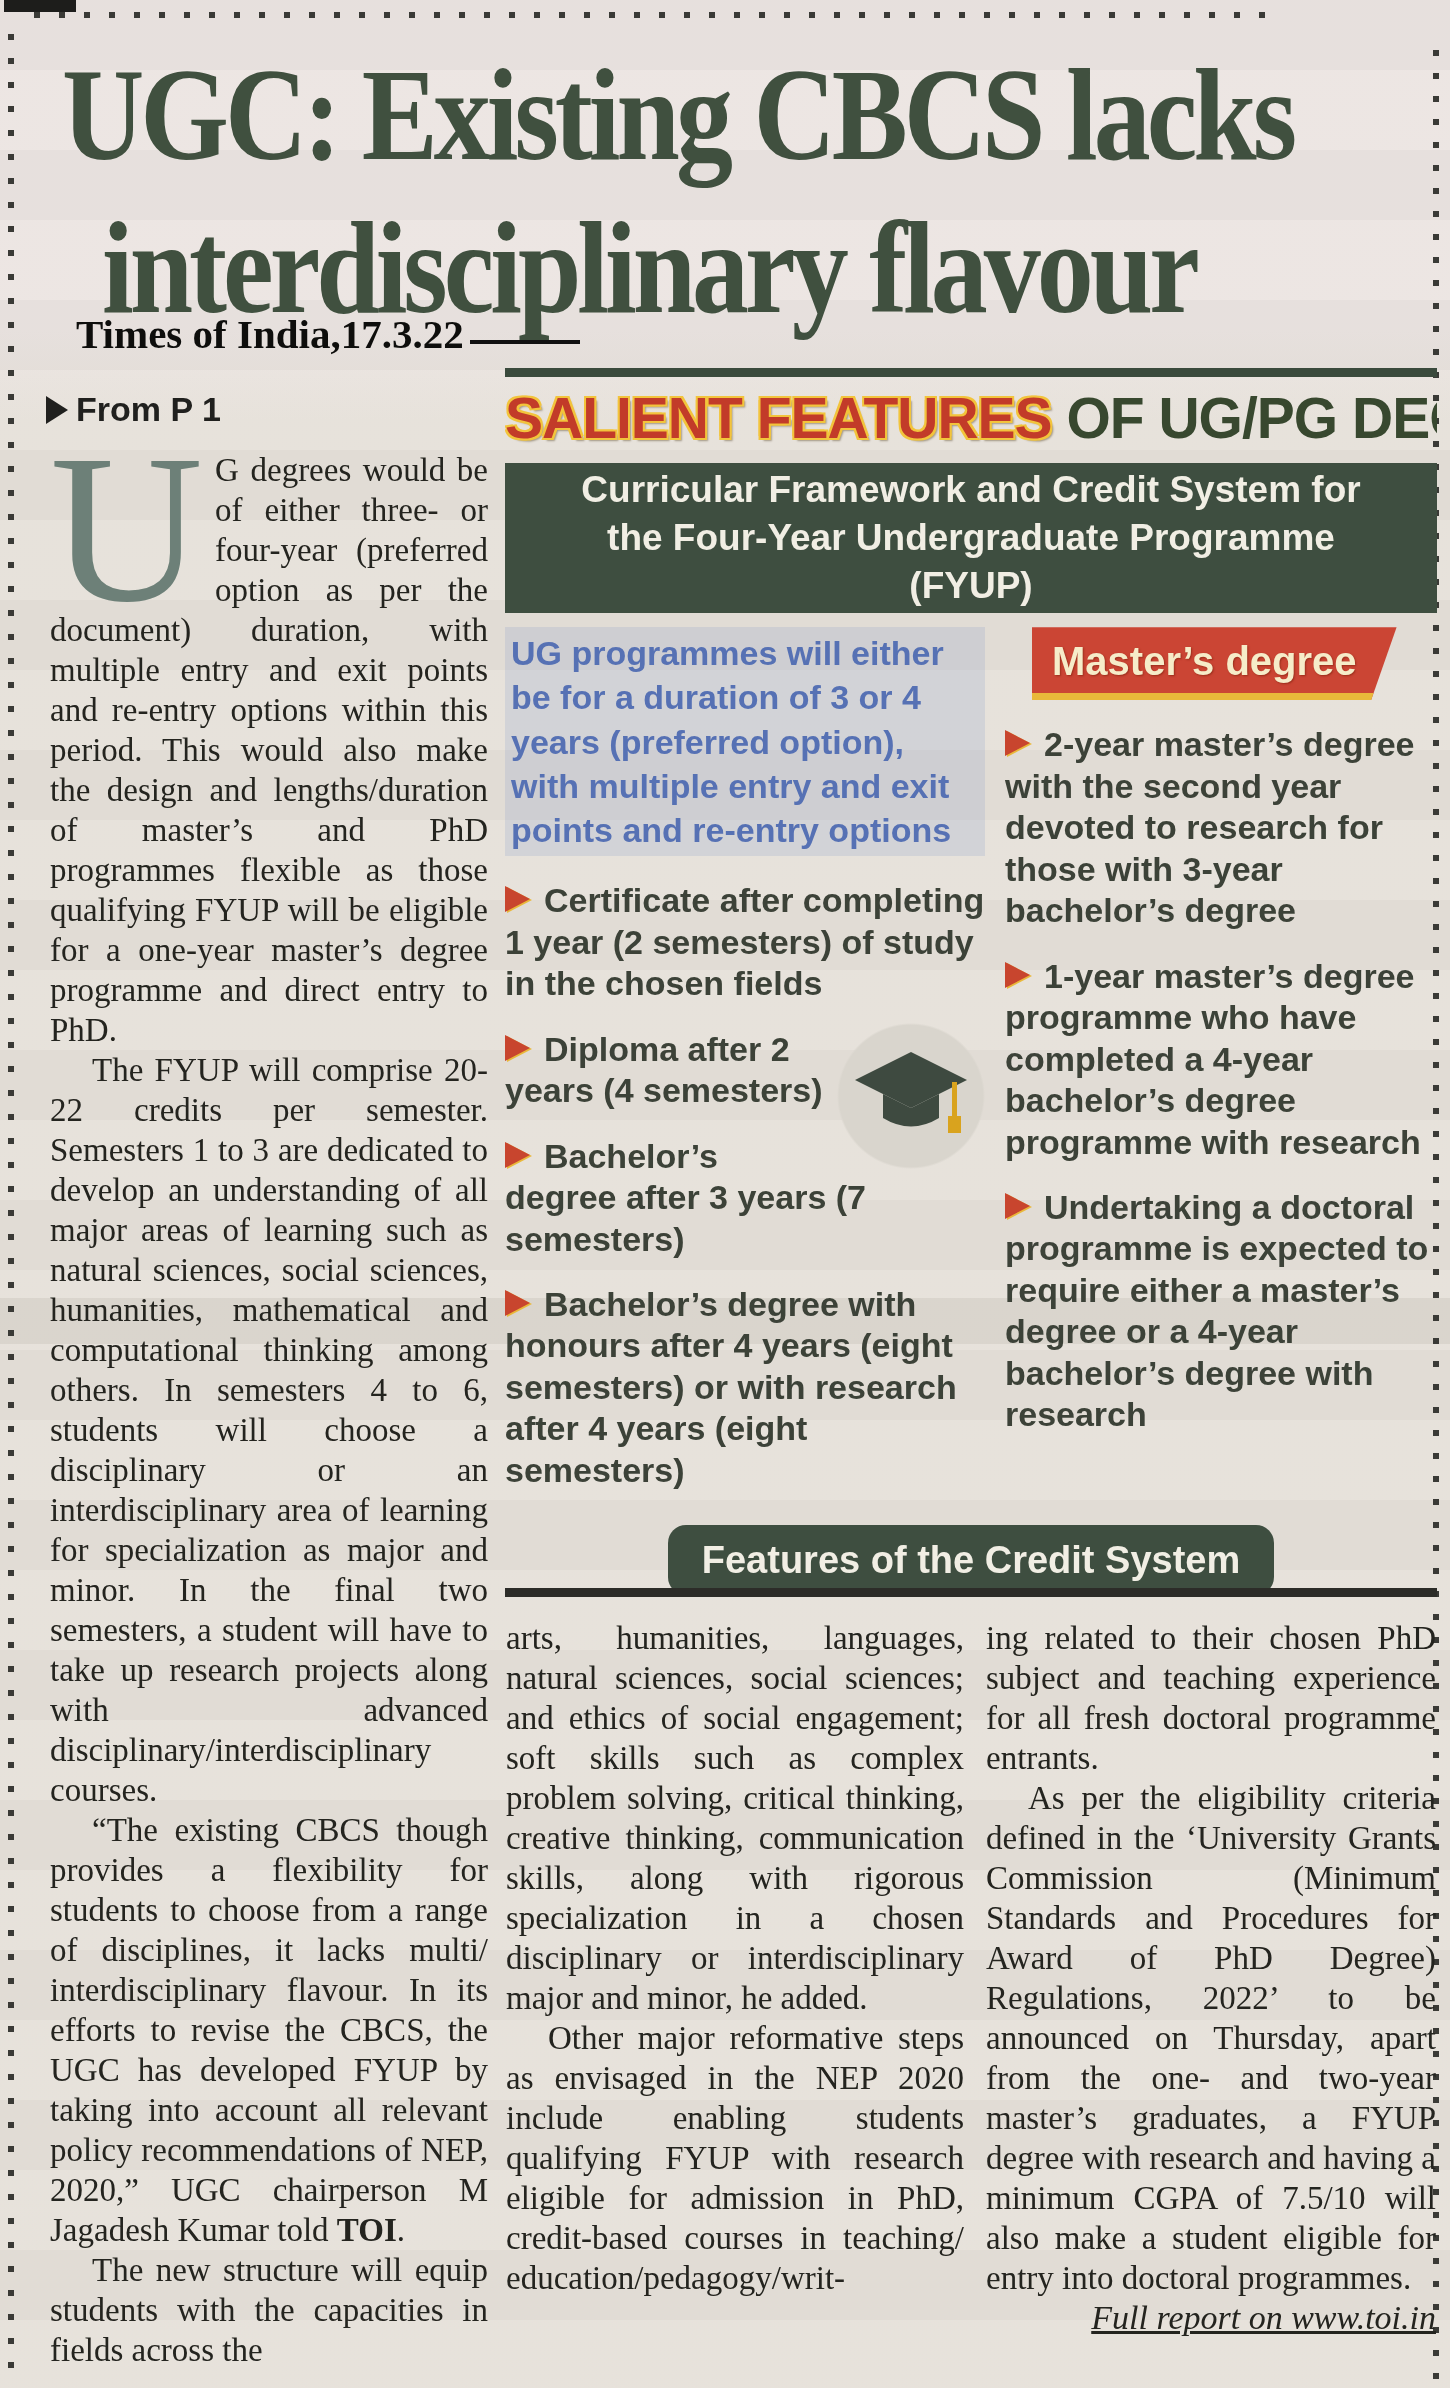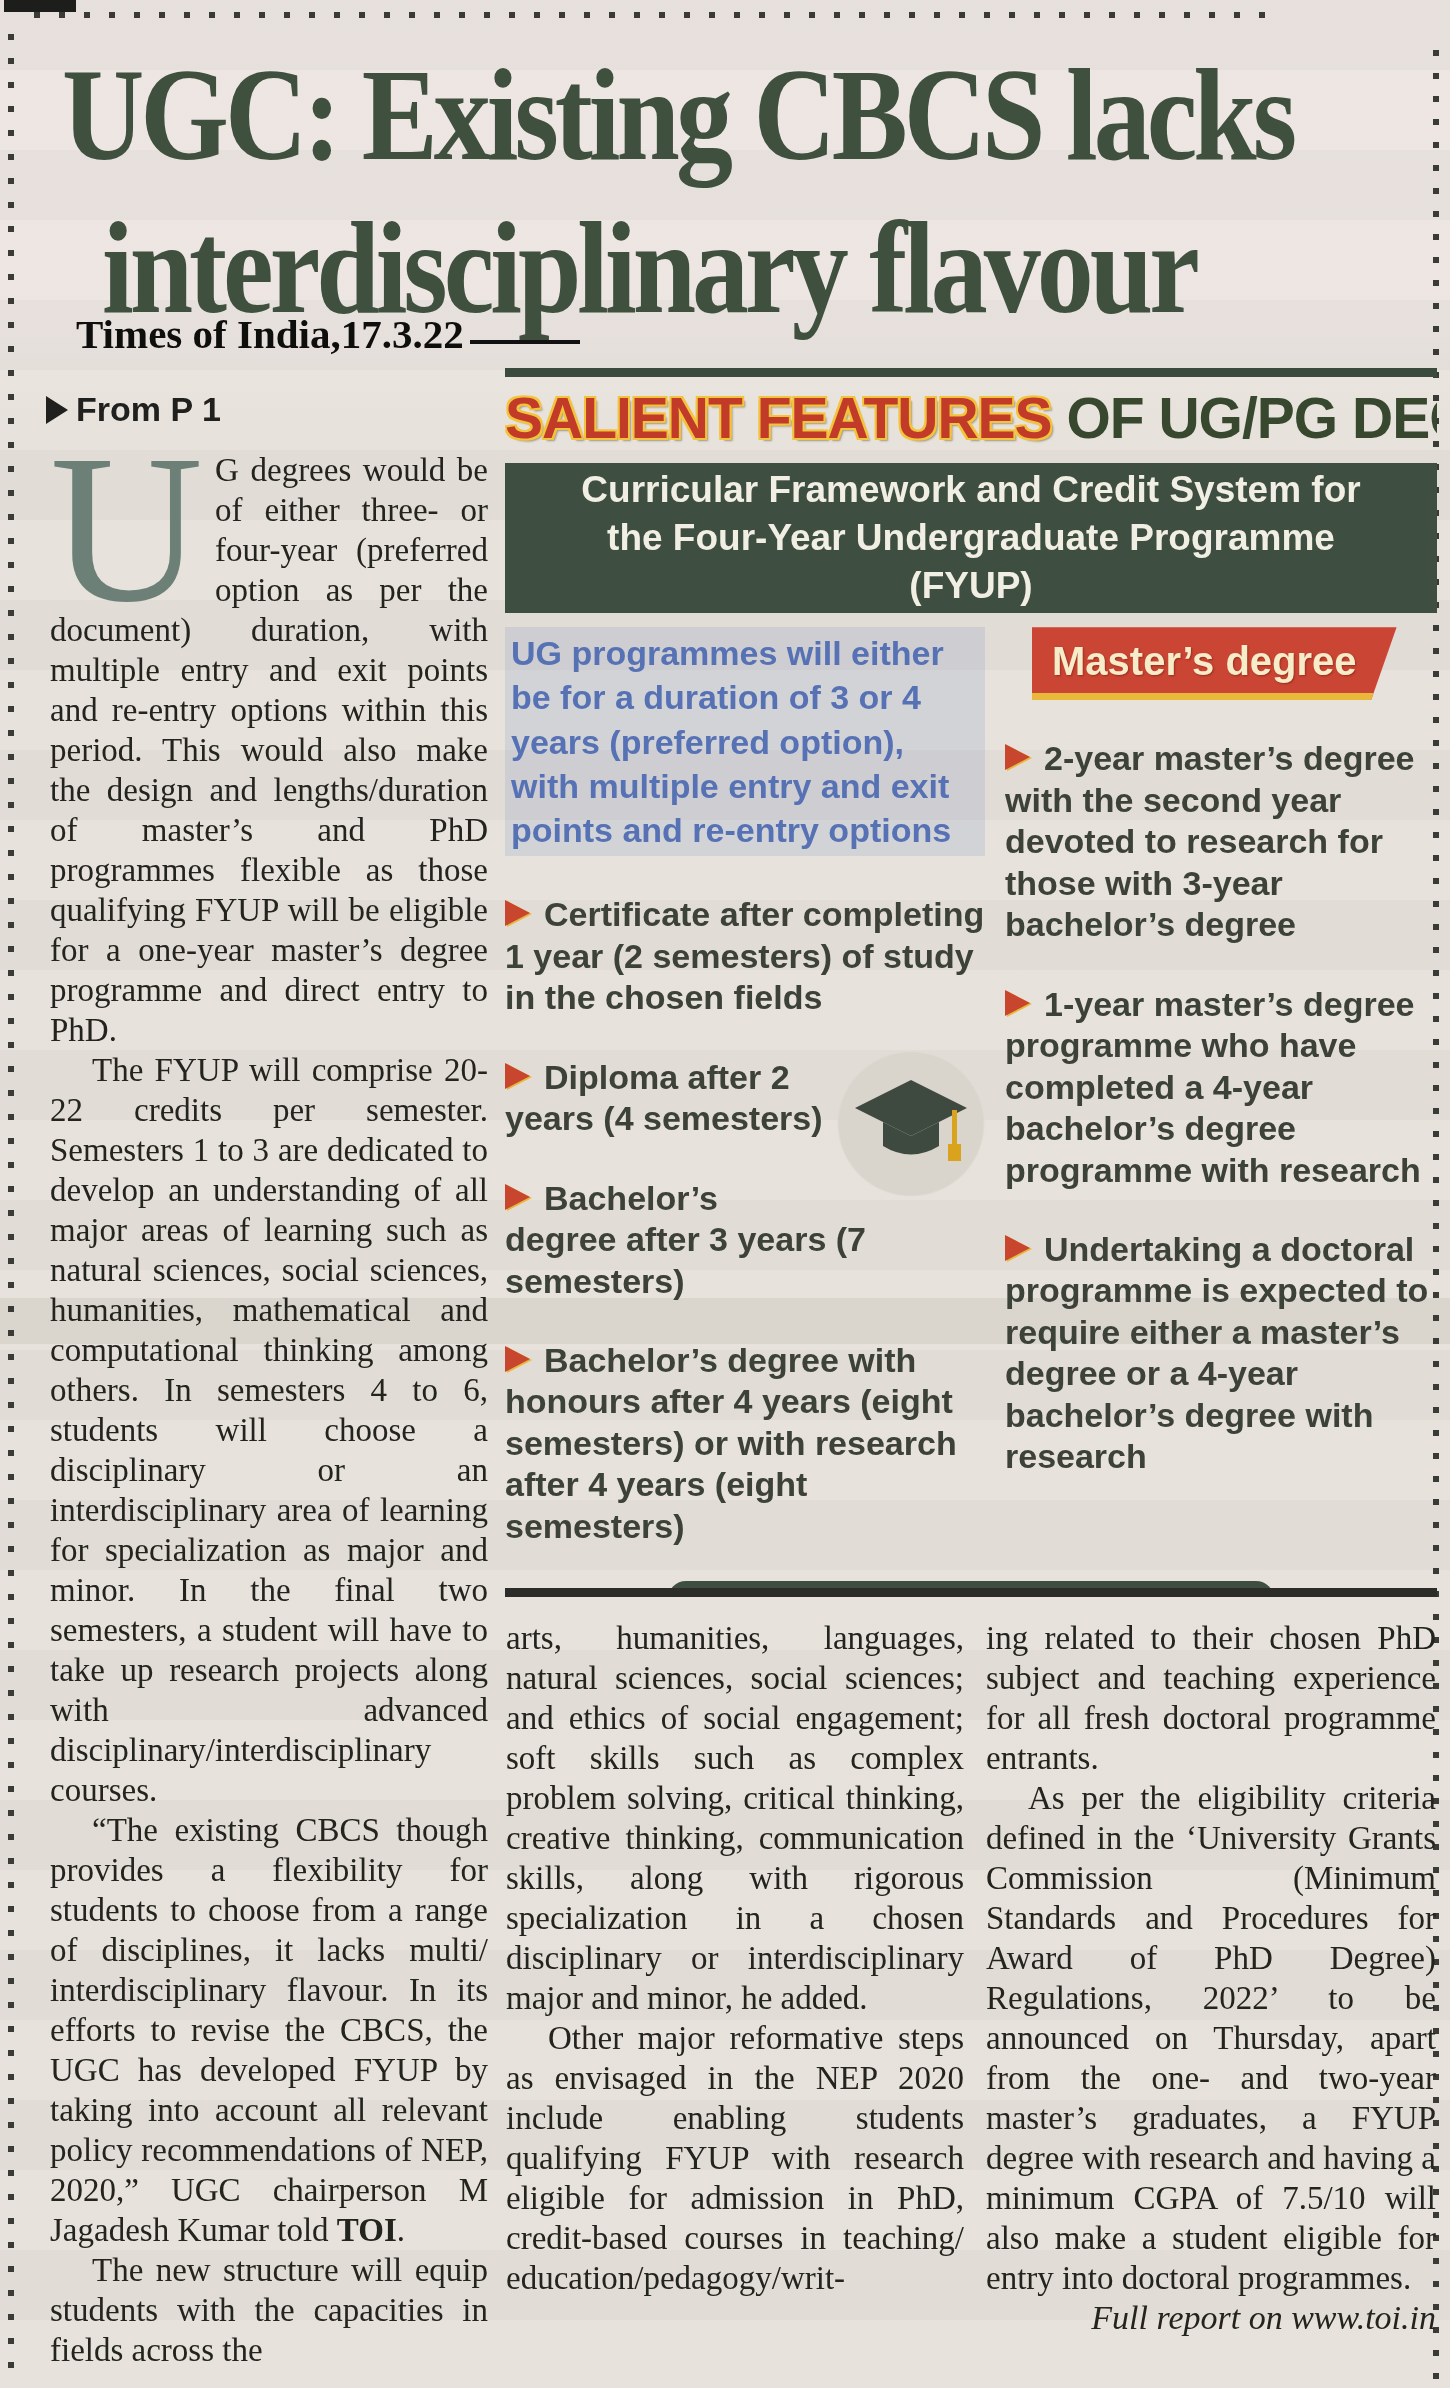--- a/index.html
+++ b/index.html
@@ -31,39 +31,39 @@
     border-bottom:14px solid transparent;margin-right:8px;}
 
   .col{position:absolute;font-size:33px;line-height:40px;text-align:justify;overflow-wrap:break-word;}
   .col p{margin:0;}
   .col .indent{text-indent:42px;}
   .col1{left:50px;top:450px;width:438px;}
   .col2{left:506px;top:1618px;width:458px;}
   .col3{left:986px;top:1618px;width:450px;}
   .dropcap{float:left;font-size:212px;line-height:142px;padding:8px 12px 0 0;color:#6d8078;font-weight:400;}
   .toi{font-weight:700;}
-  .footer-line{font-style:italic;text-align:right;font-size:34px;margin-top:4px;}
+  .footer-line{font-style:italic;text-align:right;font-size:34px;margin-top:4px;text-decoration:underline;}
 
   .ig{position:absolute;left:505px;top:368px;width:932px;height:1222px;overflow:hidden;}
   .ig-toprule{height:9px;background:#3a4a3c;}
   .ig-title{margin-top:8px;font-family:"Liberation Sans",sans-serif;font-weight:700;
     font-size:57px;letter-spacing:-1px;white-space:nowrap;}
   .t-red{color:#c23b29;text-shadow:2px 2px 0 #f2c43c,-2px -2px 0 #f2c43c,2px -2px 0 #f2c43c,-2px 2px 0 #f2c43c,3px 3px 2px rgba(60,40,0,.4);}
   .t-green{color:#38482f;}
   .ig-header{margin-top:12px;background:#3e4e40;color:#f1eee4;text-align:center;
     font-family:"Liberation Sans",sans-serif;font-weight:700;font-size:37px;line-height:1.3;
     padding:3px 60px;}
   .ig-cols{display:flex;margin-top:14px;}
   .ig-left{width:480px;flex:none;padding-right:14px;}
   .ig-right{flex:1;}
   .ig-blue{color:#5671b4;font-family:"Liberation Sans",sans-serif;font-weight:700;
     font-size:34px;line-height:1.3;padding:4px 6px;
     background:rgba(158,172,205,0.28);}
   .bullet{font-family:"Liberation Sans",sans-serif;font-weight:700;font-size:34px;line-height:1.22;
-    color:#3c4238;margin-top:38px;overflow-wrap:break-word;}
+    color:#3c4238;margin-top:24px;overflow-wrap:break-word;}
   .tri{display:inline-block;width:0;height:0;border-left:25px solid #c8452e;border-top:13px solid transparent;
     border-bottom:13px solid transparent;margin-right:14px;
     filter:drop-shadow(2px 1px 0 #e9b83a);}
   .cap-float{float:right;width:148px;height:146px;margin:-6px 0 4px 8px;
     background:radial-gradient(closest-side,#d9d5cd 97%,transparent 100%);
     display:flex;align-items:center;justify-content:center;}
   .flag{display:inline-block;background:#cb4534;color:#f6ecc9;font-family:"Liberation Sans",sans-serif;
     font-weight:700;font-size:40px;line-height:1;padding:14px 40px 12px 20px;
     border-bottom:7px solid #e9b83a;clip-path:polygon(0 0,100% 0,93% 100%,0 100%);
     text-shadow:1px 1px 2px rgba(120,30,10,.6);margin-left:33px;}

